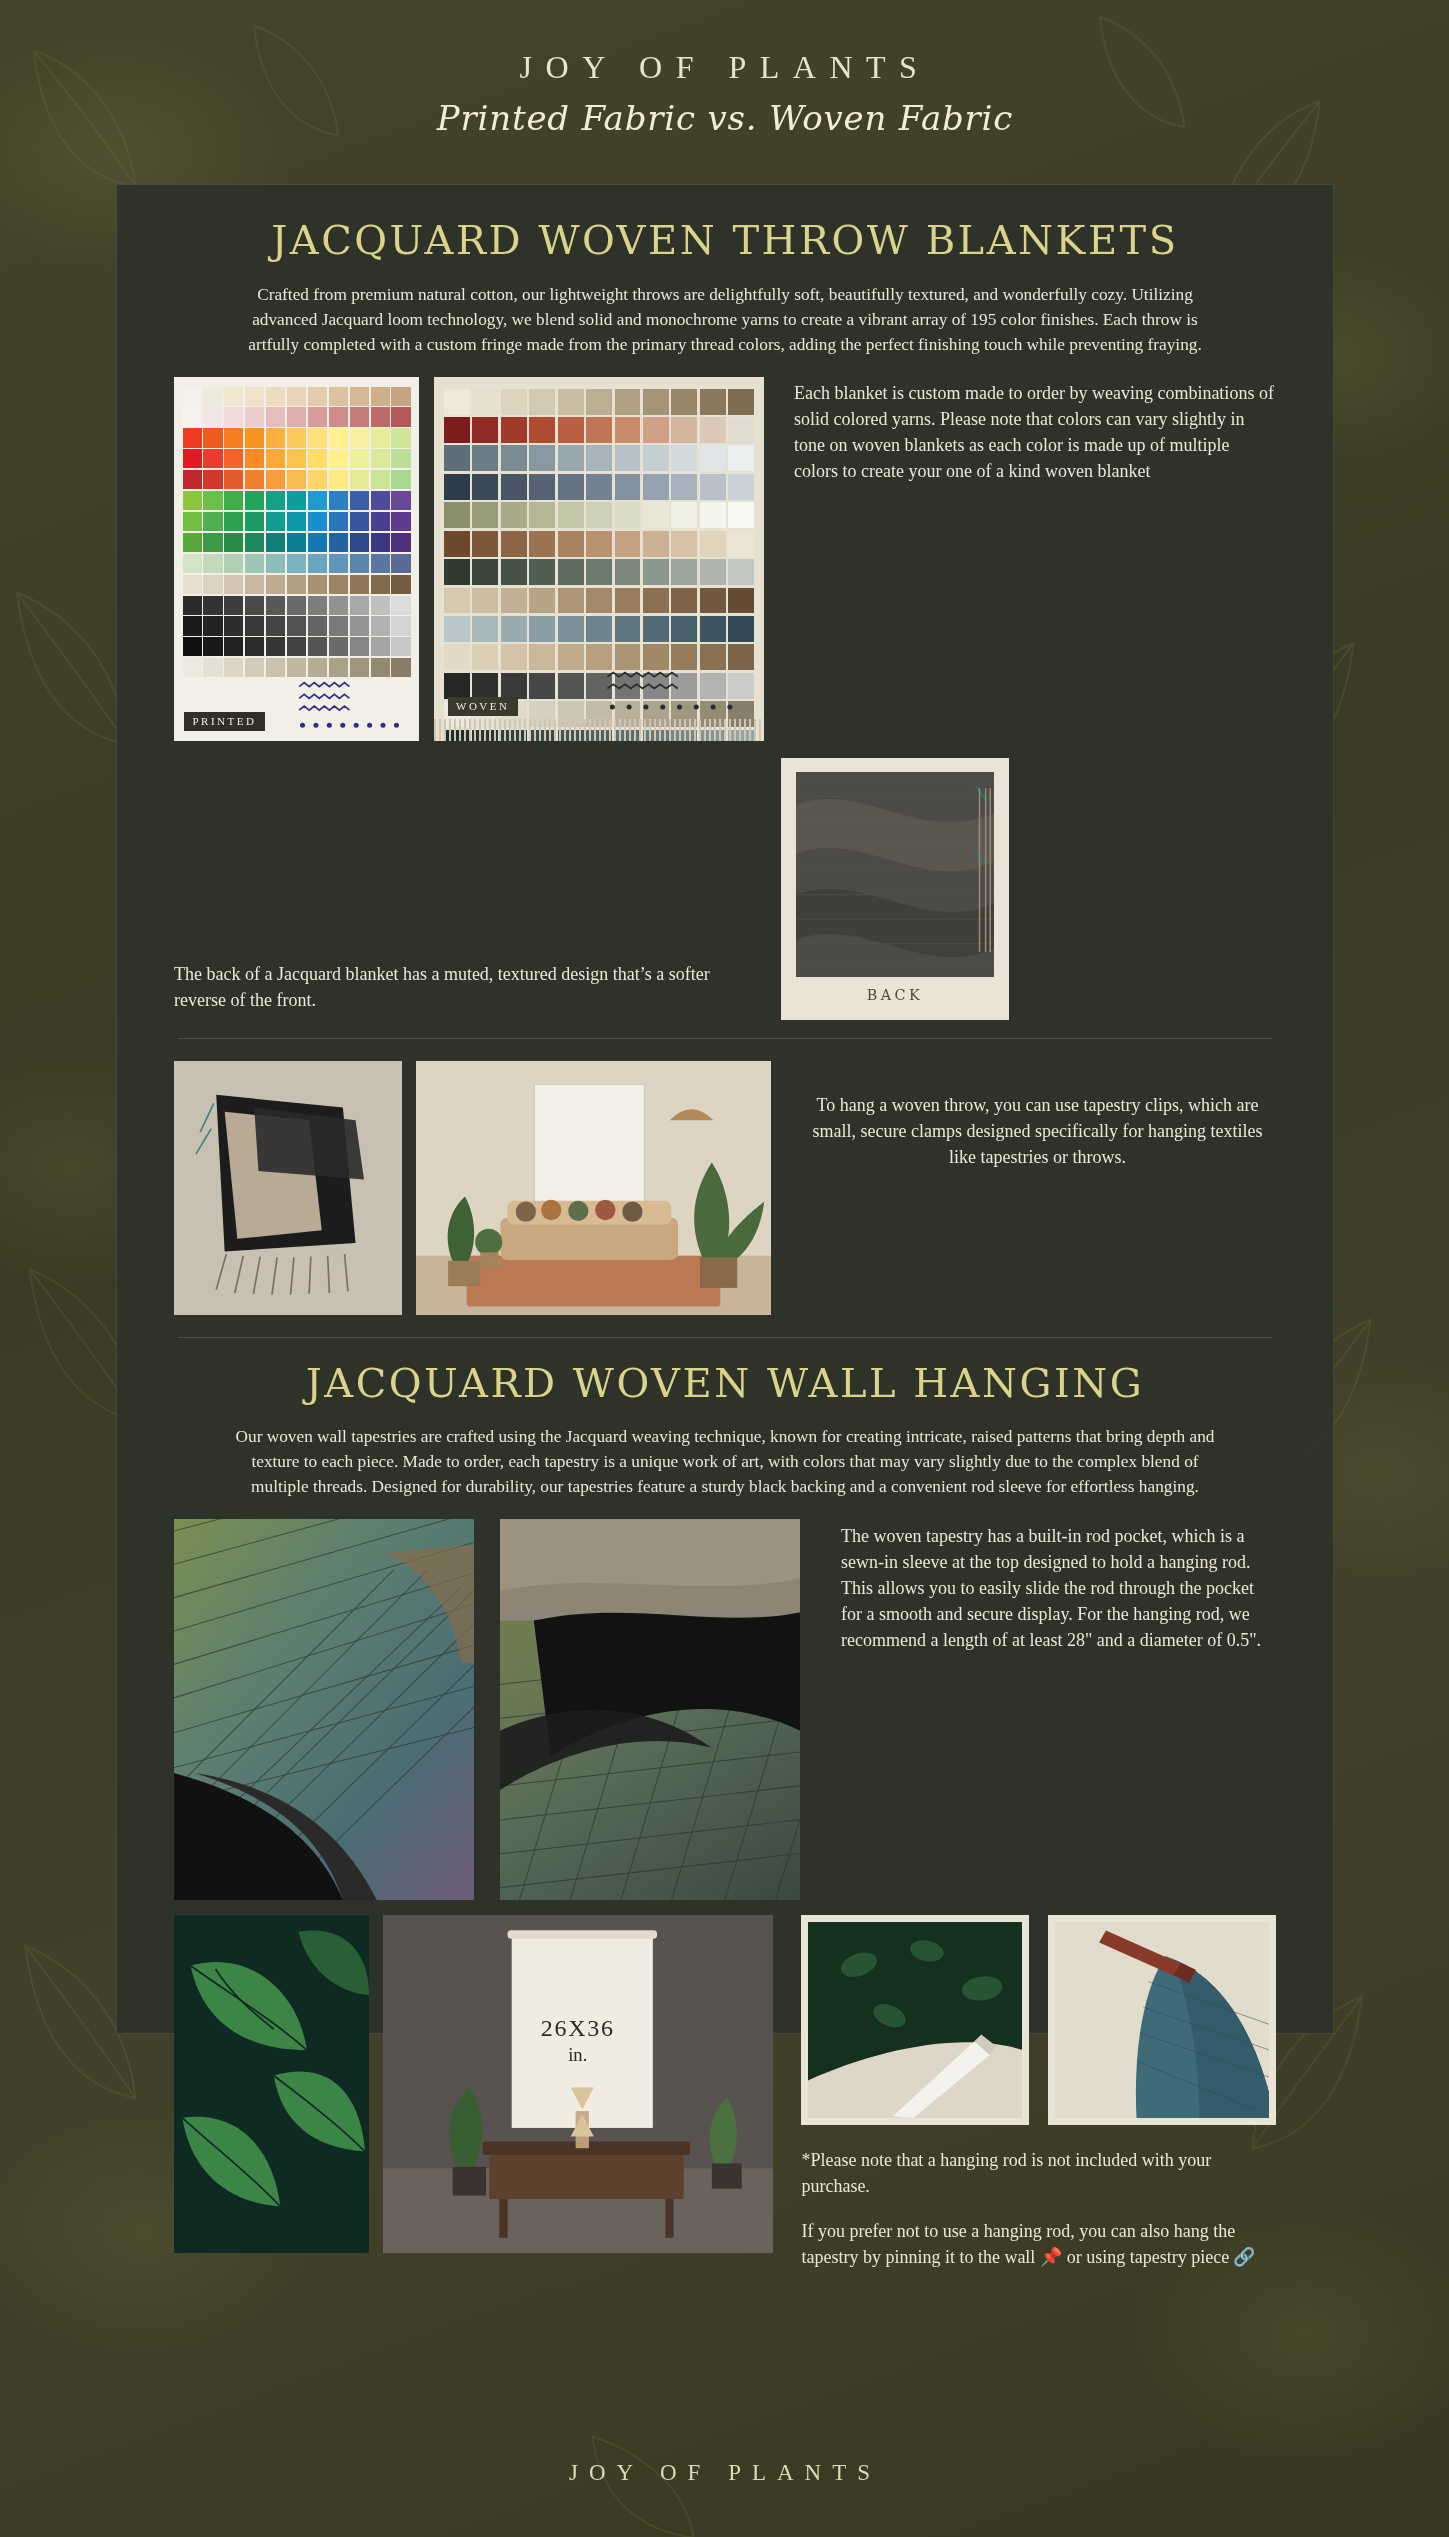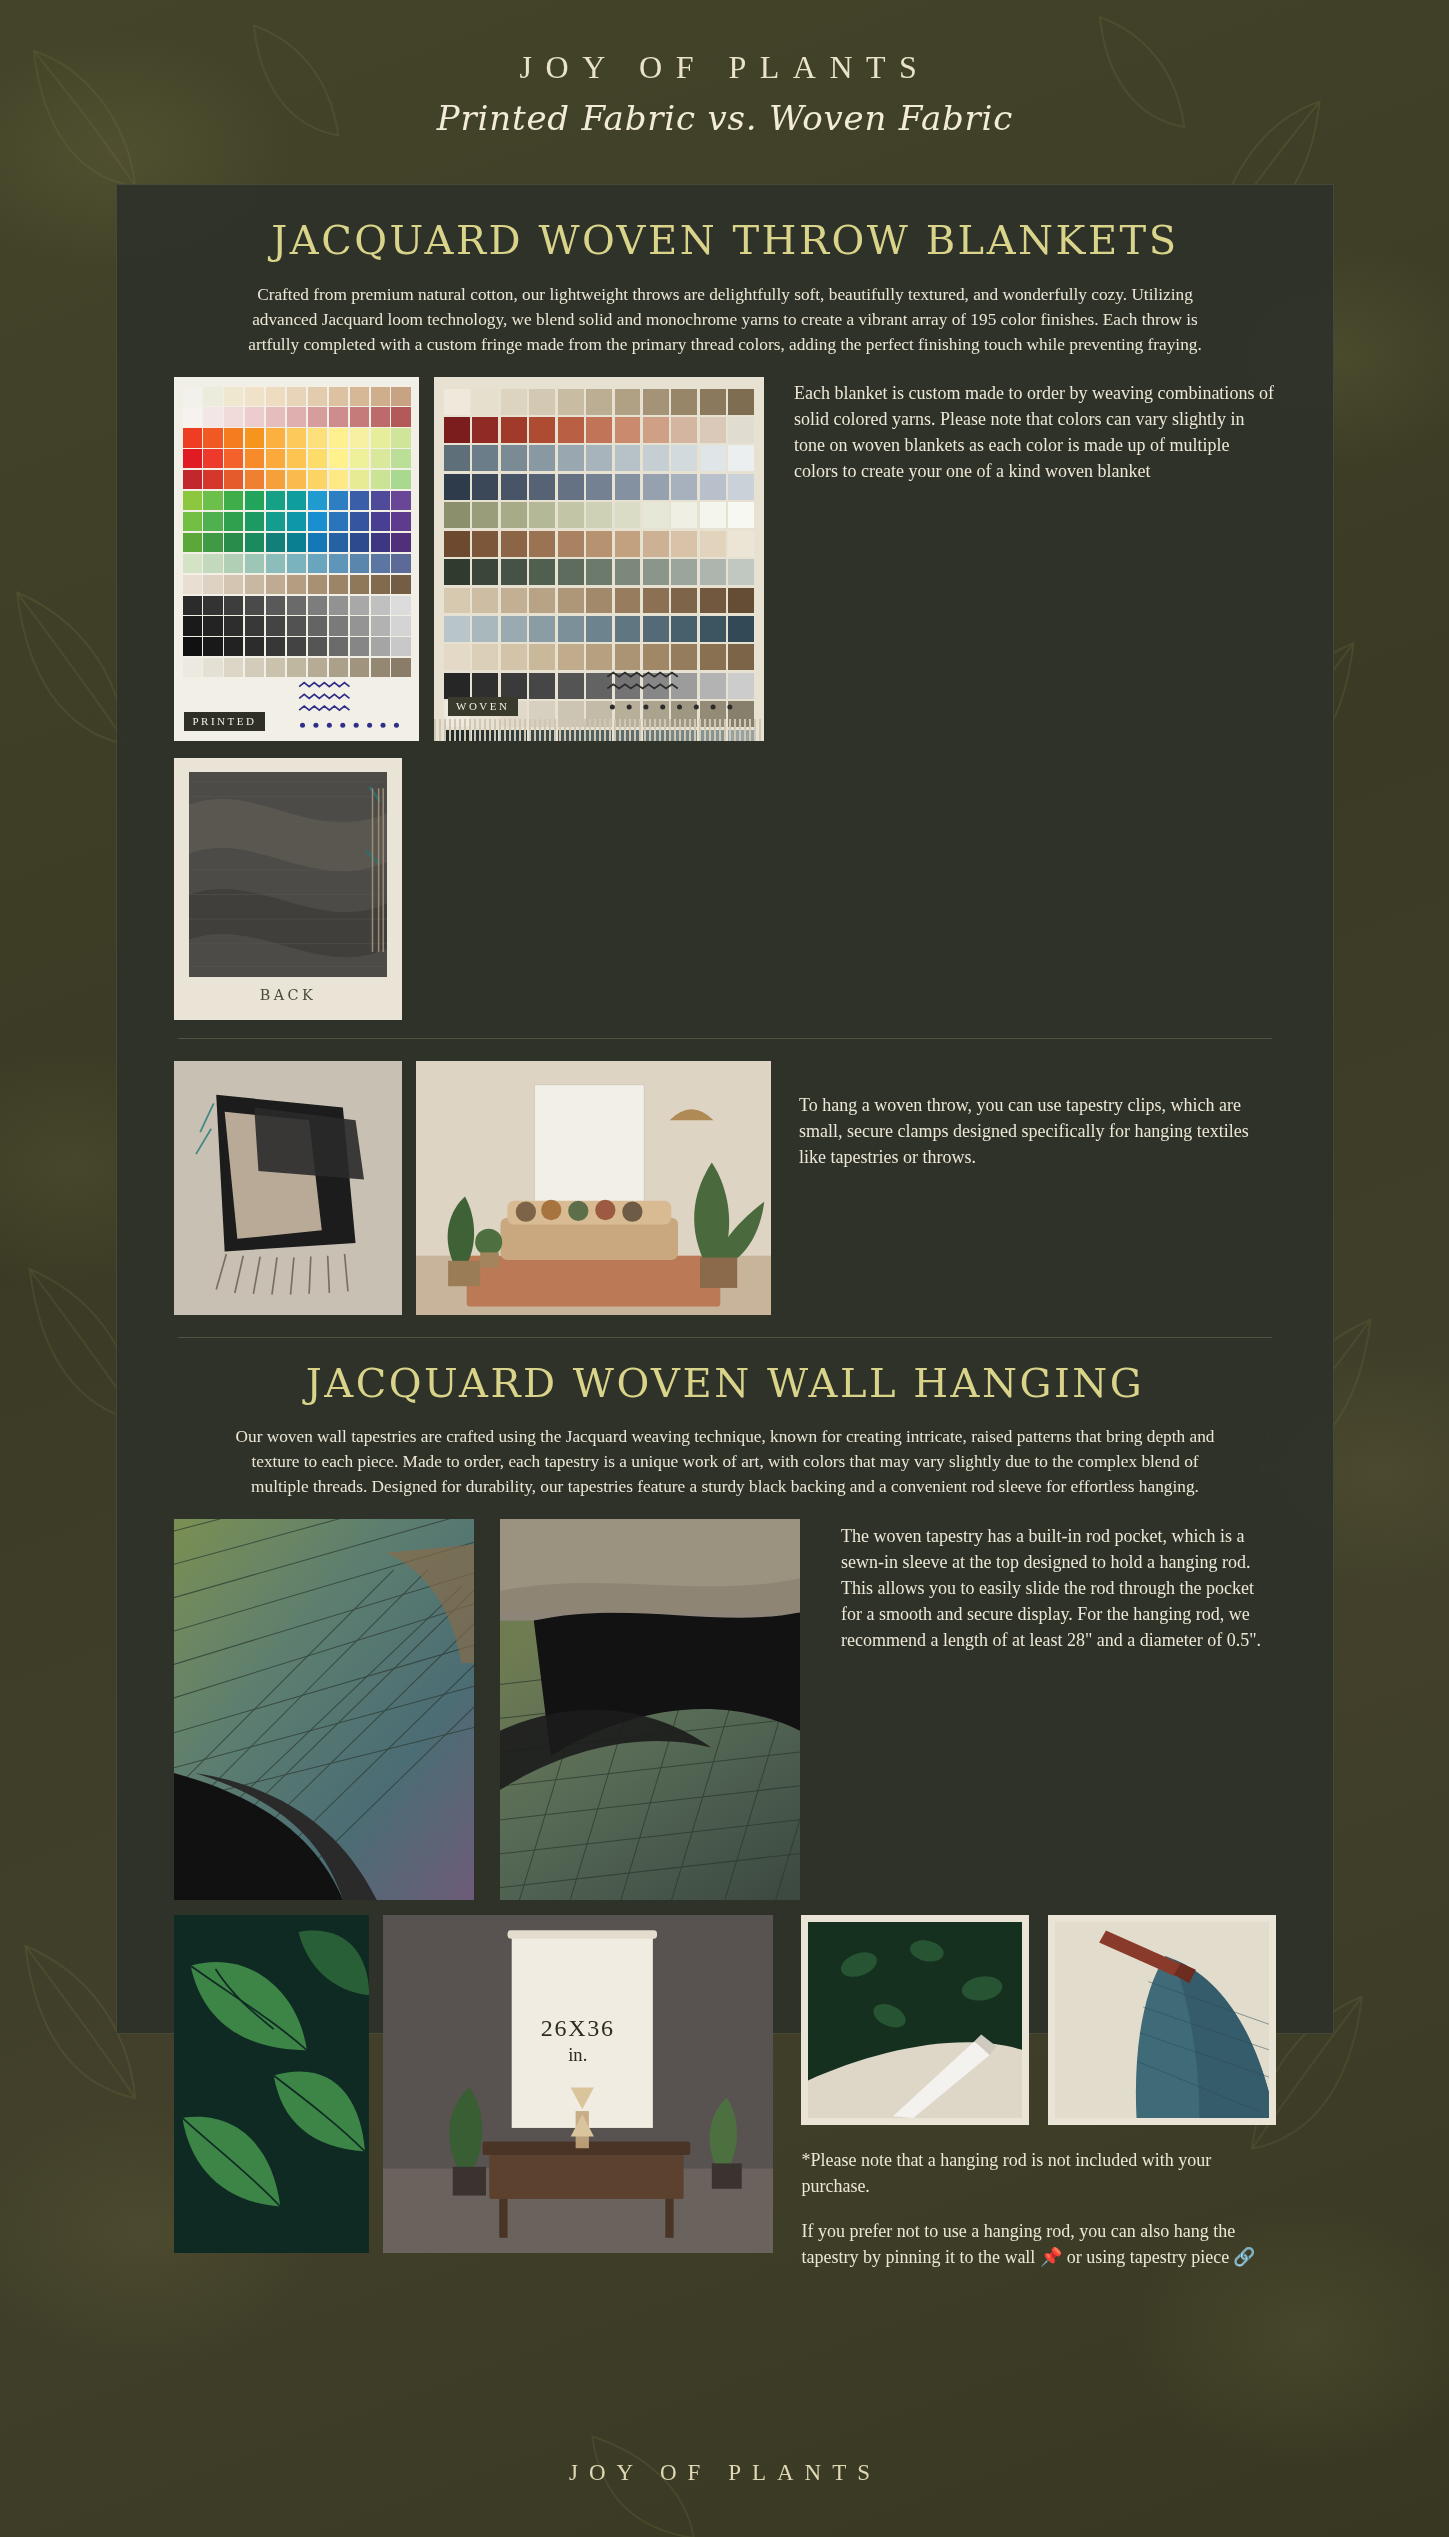--- a/index.html
+++ b/index.html
@@ -548,20 +548,23 @@
                 <circle cx="148" cy="44" r="3"></circle>
             </g>
           </svg>
           <div class="fringe"></div>
         </div>
 
         <div class="body-text" style="flex:1; padding-left:15px; padding-top:3.4px;">Each blanket is custom made to order by weaving combinations of solid colored yarns. Please note that colors can vary slightly in tone on woven blankets as each color is made up of multiple colors to create your one of a kind woven blanket</div>
       </div>
 
       <div style="display:flex; gap:15px; padding:0 25px; margin-top:17px; align-items:flex-start;">
+        <div style="width:592px;">
+          <div class="body-text" style="margin-top:203px;">The back of a Jacquard blanket has a muted, textured design that’s a softer reverse of the front.</div>
+        </div>
 
         <div style="display:flex; gap:20px;">
 
           <div class="frame" style="width:228px; height:262px; position:relative;">
             <div style="position:absolute; inset:7.6px 7.6px 36px 7.6px; background:#4a4a48; overflow:hidden;">
               <svg width="100%" height="100%" viewBox="0 0 260 250" preserveAspectRatio="none">
                 <rect width="260" height="250" fill="#4c4b47"></rect>
                 <path d="M0 40 C 90 10 160 90 260 50 L260 110 C 160 150 90 70 0 100 Z" fill="#5e5a52" opacity="0.8"></path>
                 <path d="M0 150 C 90 120 170 200 260 160 L260 215 C 170 255 90 175 0 205 Z" fill="#3e3c38" opacity="0.8"></path>
                 <g stroke="#5a5a54" stroke-width="1" opacity="0.55">
@@ -639,21 +642,21 @@
             <g fill="#3f6136">
               <path d="M44 238 C 30 206 40 176 58 160 C 72 186 72 218 60 240 Z"></path>
             </g>
             <rect x="38" y="236" width="38" height="30" fill="#9a7c56"></rect>
             <circle cx="86" cy="214" r="16" fill="#4e7040"></circle>
             <rect x="76" y="226" width="22" height="18" fill="#a3845c"></rect>
           </svg>
         </div>
 
         <div style="flex:1; padding-left:15px; padding-top:12px;">
-          <div class="body-text" style="margin-top:18.6px;"> To hang a woven throw, you can use tapestry clips, which are small, secure clamps designed specifically for hanging textiles like tapestries or throws.</div>
+          <div class="body-text" style="margin-top:18.6px;text-align:center;"> To hang a woven throw, you can use tapestry clips, which are small, secure clamps designed specifically for hanging textiles like tapestries or throws.</div>
         </div>
       </div>
 
       <div class="divider" style="margin-top:22px;"></div>
     </div>
 
     <div class="section">
 
       <div class="section-title" style="margin-top:18.6px;">JACQUARD WOVEN WALL HANGING</div>
 

